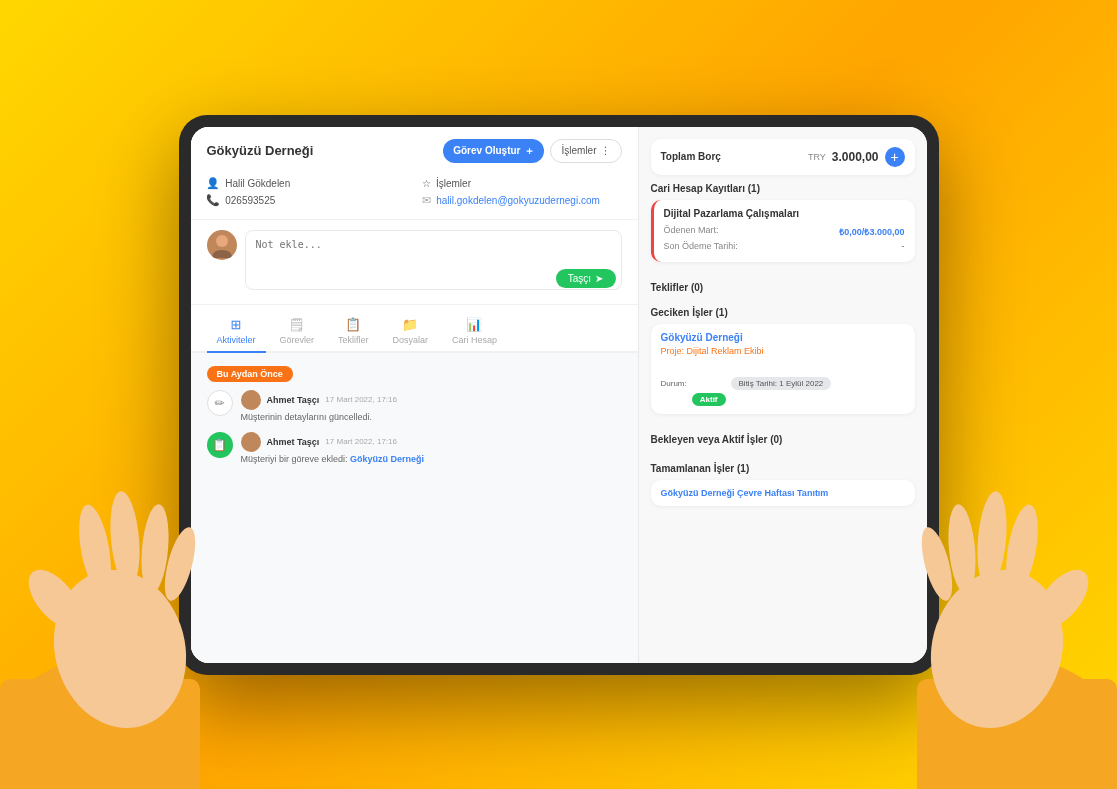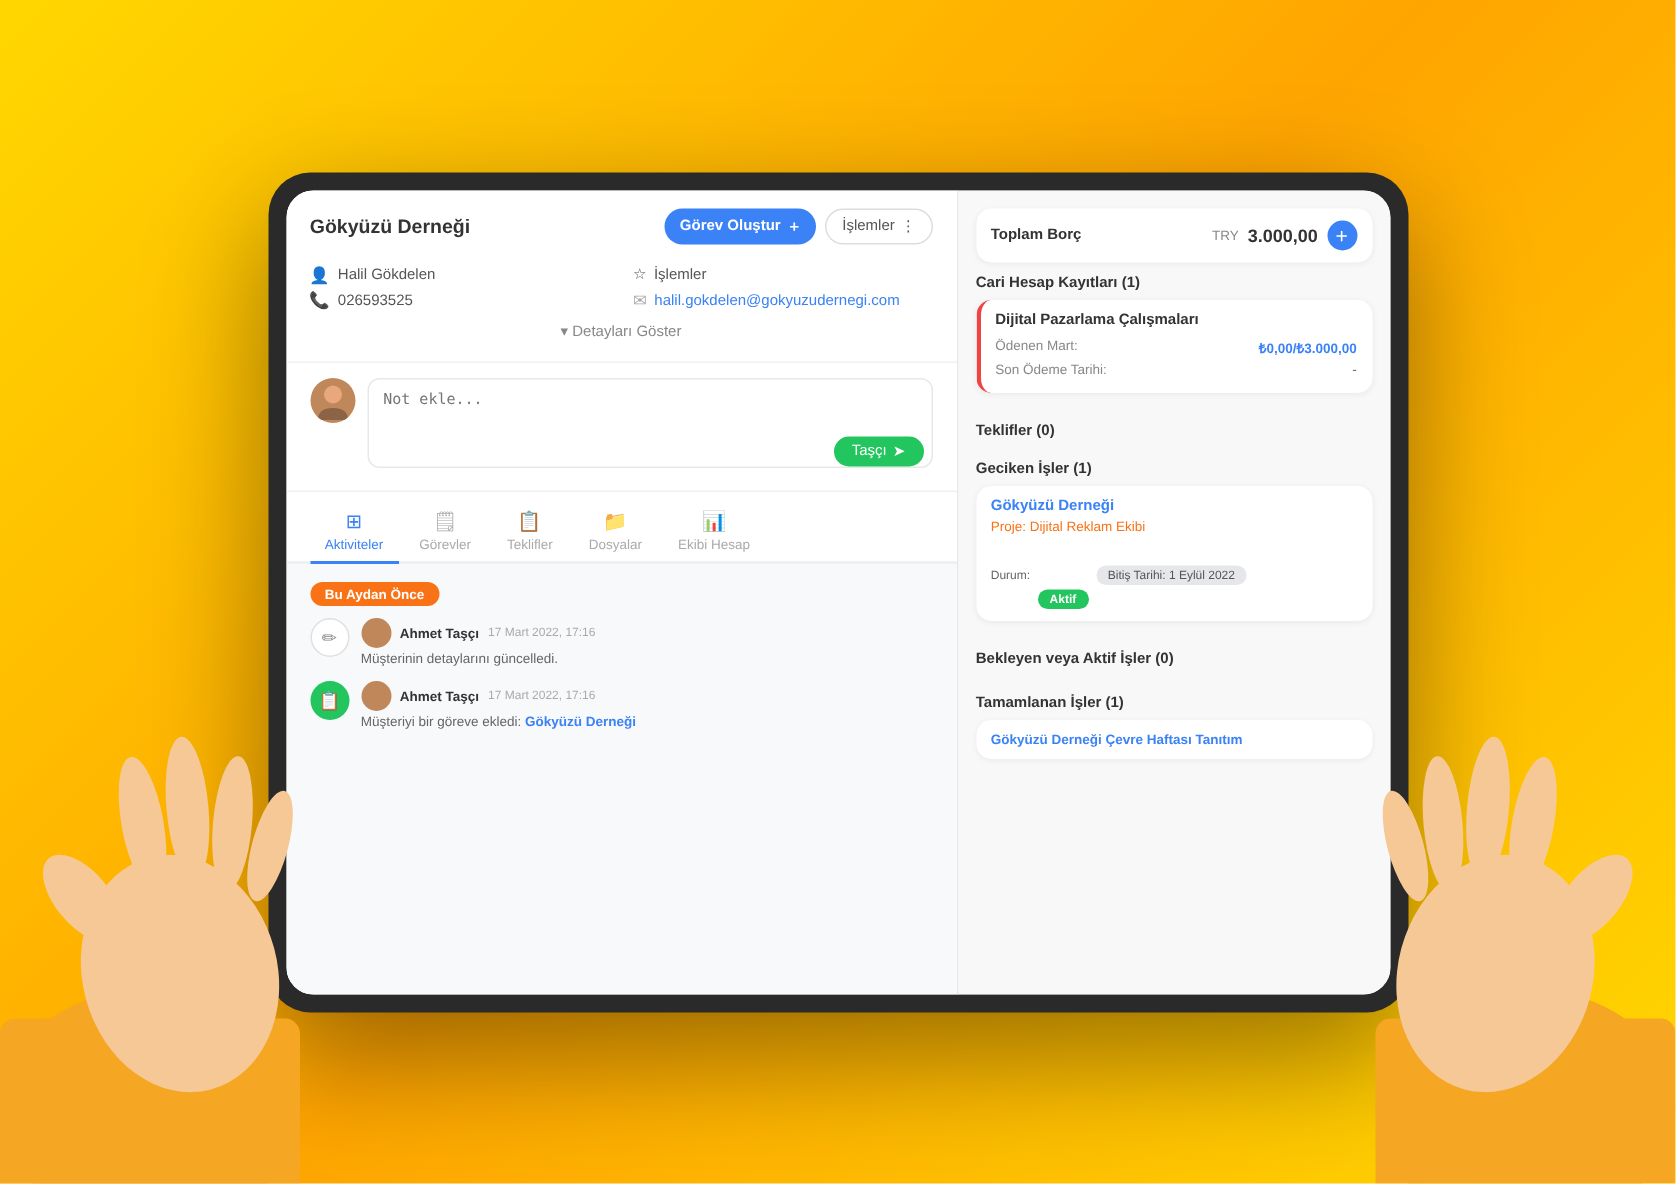--- a/index.html
+++ b/index.html
@@ -537,21 +537,20 @@
           <div class="contact-row">
             <div class="contact-field">
               <span class="contact-icon">📞</span>
               <span>026593525</span>
             </div>
             <div class="contact-field email">
               <span class="contact-icon">✉</span>
               <span>halil.gokdelen@gokyuzudernegi.com</span>
             </div>
           </div>
-          <div class="show-details">▾ Detayları Göster</div>
         </div>
 
         <div class="note-area">
           <div class="activity-avatar" style="width:30px;height:30px;border-radius:50%;background:#c0875a;flex-shrink:0;overflow:hidden;">
             <svg viewBox="0 0 30 30" xmlns="http://www.w3.org/2000/svg">
               <circle cx="15" cy="11" r="6" fill="#e8a87c"></circle>
               <path d="M5 28 Q5 20 15 20 Q25 20 25 28" fill="#8B6347"></path>
             </svg>
           </div>
           <div class="note-input-wrapper">
@@ -575,21 +574,21 @@
           <div class="tab-item">
             <span class="tab-icon">📋</span>
             <span>Teklifler</span>
           </div>
           <div class="tab-item">
             <span class="tab-icon">📁</span>
             <span>Dosyalar</span>
           </div>
           <div class="tab-item">
             <span class="tab-icon">📊</span>
-            <span>Ekibi Hesap</span>
+            <span>Cari Hesap</span>
           </div>
         </div>
 
         <div class="activity-feed">
           <div class="period-badge">Bu Aydan Önce</div>
 
           
           <div class="activity-item">
             <div class="activity-avatar edit-icon">✏</div>
             <div class="activity-content">

